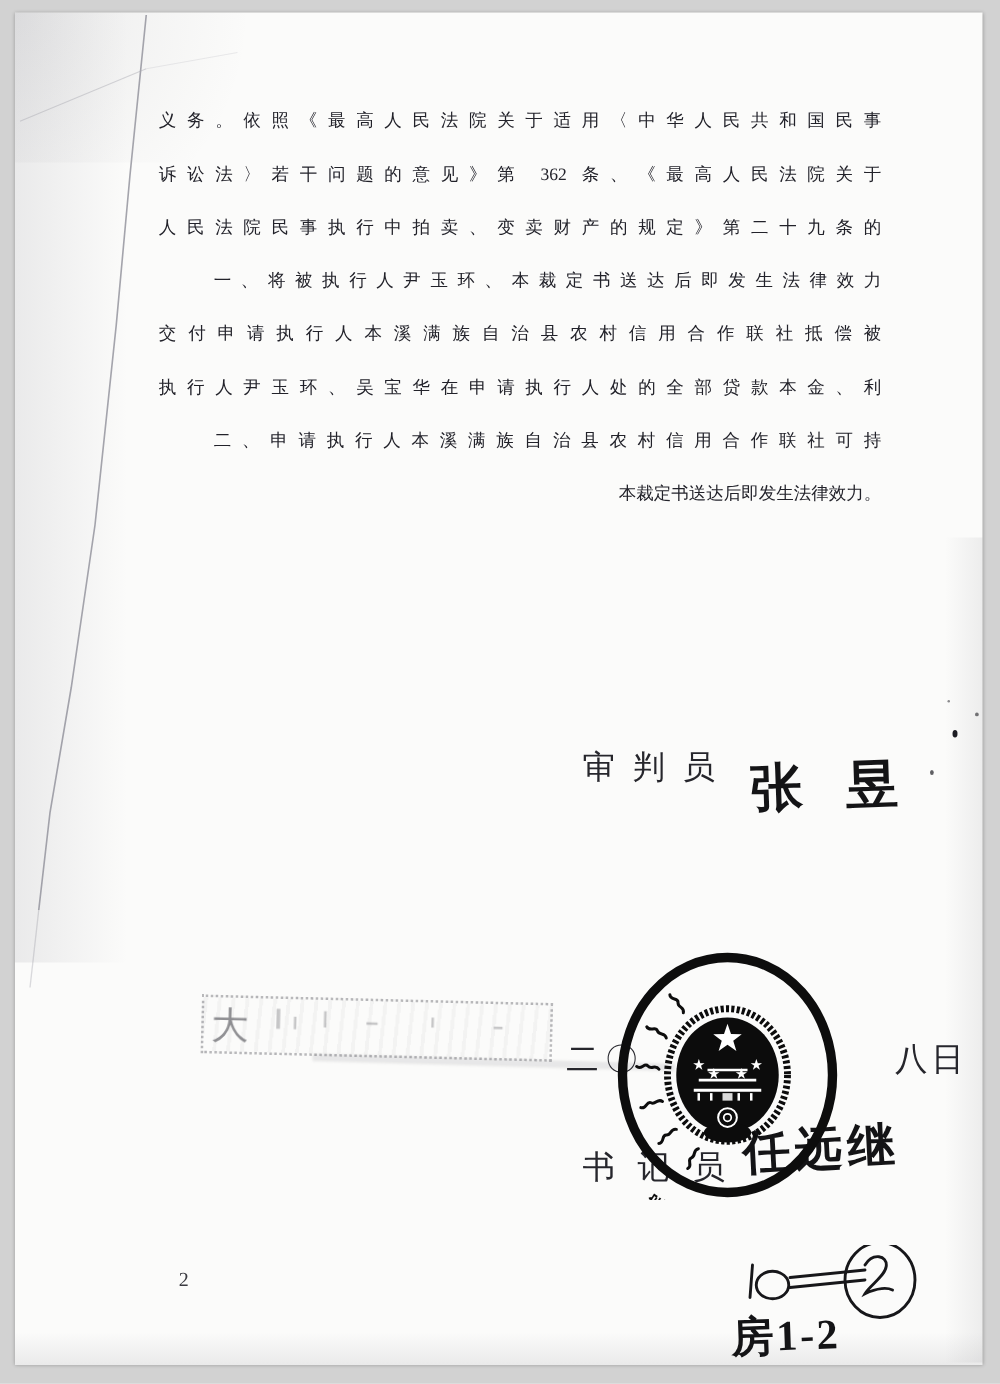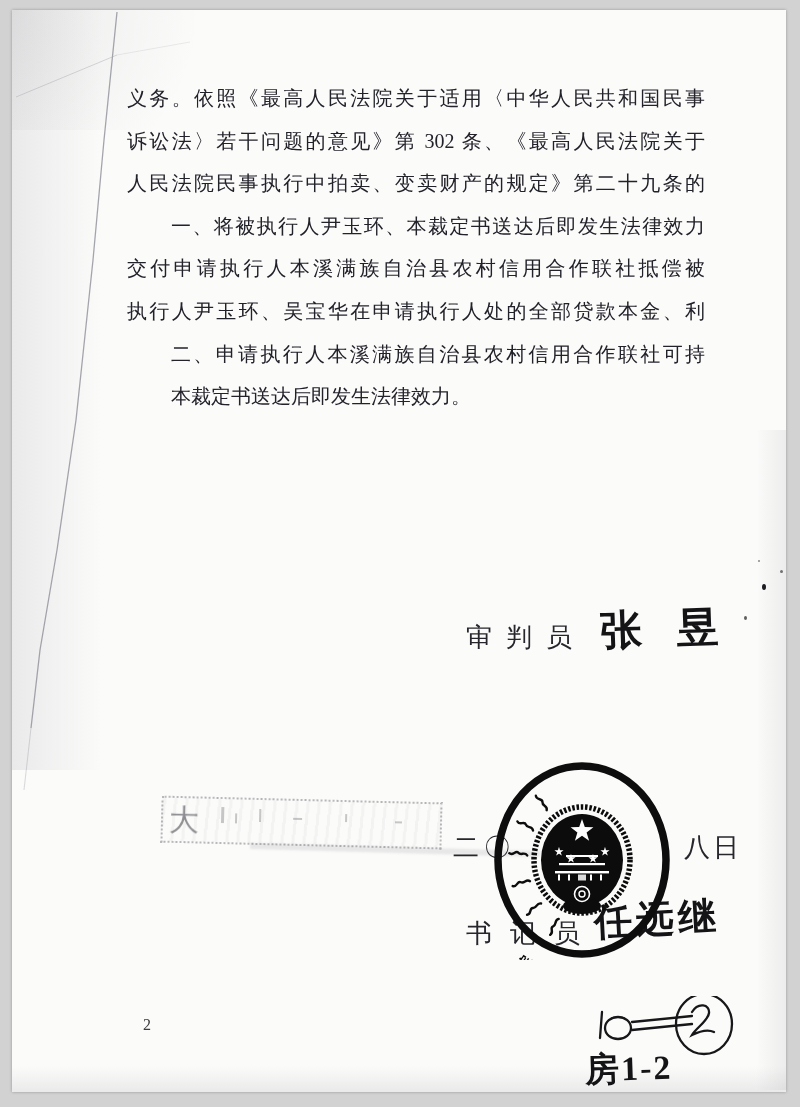--- a/index.html
+++ b/index.html
@@ -21,32 +21,32 @@
     background:radial-gradient(circle at 0 0, rgba(90,90,100,.10), rgba(90,90,100,0) 75%); }
   .shade-right { left:756px; top:430px; width:30px; height:660px;
     background:linear-gradient(270deg, rgba(110,110,118,.10), rgba(110,110,118,0)); }
   .shade-bottom { left:12px; top:1066px; width:774px; height:26px;
     background:linear-gradient(0deg, rgba(110,110,118,.12), rgba(110,110,118,0)); }
 
   .creases { position:absolute; left:0; top:0; pointer-events:none; }
 
   .body-text {
     position:absolute; left:127px; top:77px; width:578px;
-    font-size:20px; color:#22222a;
+    font-size:14px; color:#22222a;
   }
   .line { height:42.6px; line-height:42.6px; white-space:nowrap; overflow:visible; }
   .j { text-align:justify; text-align-last:justify; white-space:normal; }
-  .ind { padding-left:44px; box-sizing:border-box; }
+  .ind { padding-left:44px; box-sizing:border-box;text-align:right; }
 
   .label-row { position:absolute; font-size:26px; color:#26262c; white-space:nowrap; }
-  .judge-row { left:466px; top:620px; letter-spacing:14px; }
+  .judge-row { left:466px; top:596px; letter-spacing:14px; }
   .clerk-row { left:466px; top:916px; letter-spacing:18px; }
   .date-part { position:absolute; font-size:26px; color:#26262c; white-space:nowrap; }
   .date-left { left:453px; top:830px; letter-spacing:5px; }
-  .date-right { left:684px; top:830px; letter-spacing:3px; }
+  .date-right { left:716px; top:830px; letter-spacing:3px; }
 
   .hand { font-family:cursive; color:#141416; white-space:nowrap; position:absolute; }
   .judge-sig { left:600px; top:601px; font-size:42px; font-weight:700; letter-spacing:12px; transform:rotate(-2deg); }
   .clerk-sig { left:594px; top:894px; font-size:38px; font-weight:700; letter-spacing:4px; transform:rotate(-3deg); }
   .margin-note { left:585px; top:1046px; font-size:34px; font-weight:600; letter-spacing:2px; transform:rotate(-2deg); }
 
   .page-number { position:absolute; left:143px; top:1016px; font-size:16px; color:#3a3a40; }
 
   .seal { position:absolute; left:492px; top:760px; }
   .seal text { font-weight:600; }
@@ -91,21 +91,21 @@
   <span class="stamp-mark" style="left:72px;top:14px;width:2px;height:10px;"></span>
   <span class="stamp-mark" style="left:96px;top:9px;width:2px;height:13px;"></span>
   <span class="stamp-mark" style="left:130px;top:17px;width:9px;height:2px;"></span>
   <span class="stamp-mark" style="left:182px;top:12px;width:2px;height:8px;"></span>
   <span class="stamp-mark" style="left:232px;top:18px;width:7px;height:2px;"></span>
 </div>
 <div class="smudge"></div>
 
 <div class="body-text">
   <div class="line j">义务。依照《最高人民法院关于适用〈中华人民共和国民事</div>
-  <div class="line j">诉讼法〉若干问题的意见》第 302 条、《最高人民法院关于</div>
+  <div class="line j">诉讼法〉若干问题的意见》第 362 条、《最高人民法院关于</div>
   <div class="line j">人民法院民事执行中拍卖、变卖财产的规定》第二十九条的</div>
   <div class="line j ind">一、将被执行人尹玉环、本裁定书送达后即发生法律效力</div>
   <div class="line j">交付申请执行人本溪满族自治县农村信用合作联社抵偿被</div>
   <div class="line j">执行人尹玉环、吴宝华在申请执行人处的全部贷款本金、利</div>
   <div class="line j ind">二、申请执行人本溪满族自治县农村信用合作联社可持</div>
   <div class="line ind">本裁定书送达后即发生法律效力。</div>
 </div>
 
 <div class="label-row judge-row">审判员</div>
 <div class="hand judge-sig">张 昱</div>

